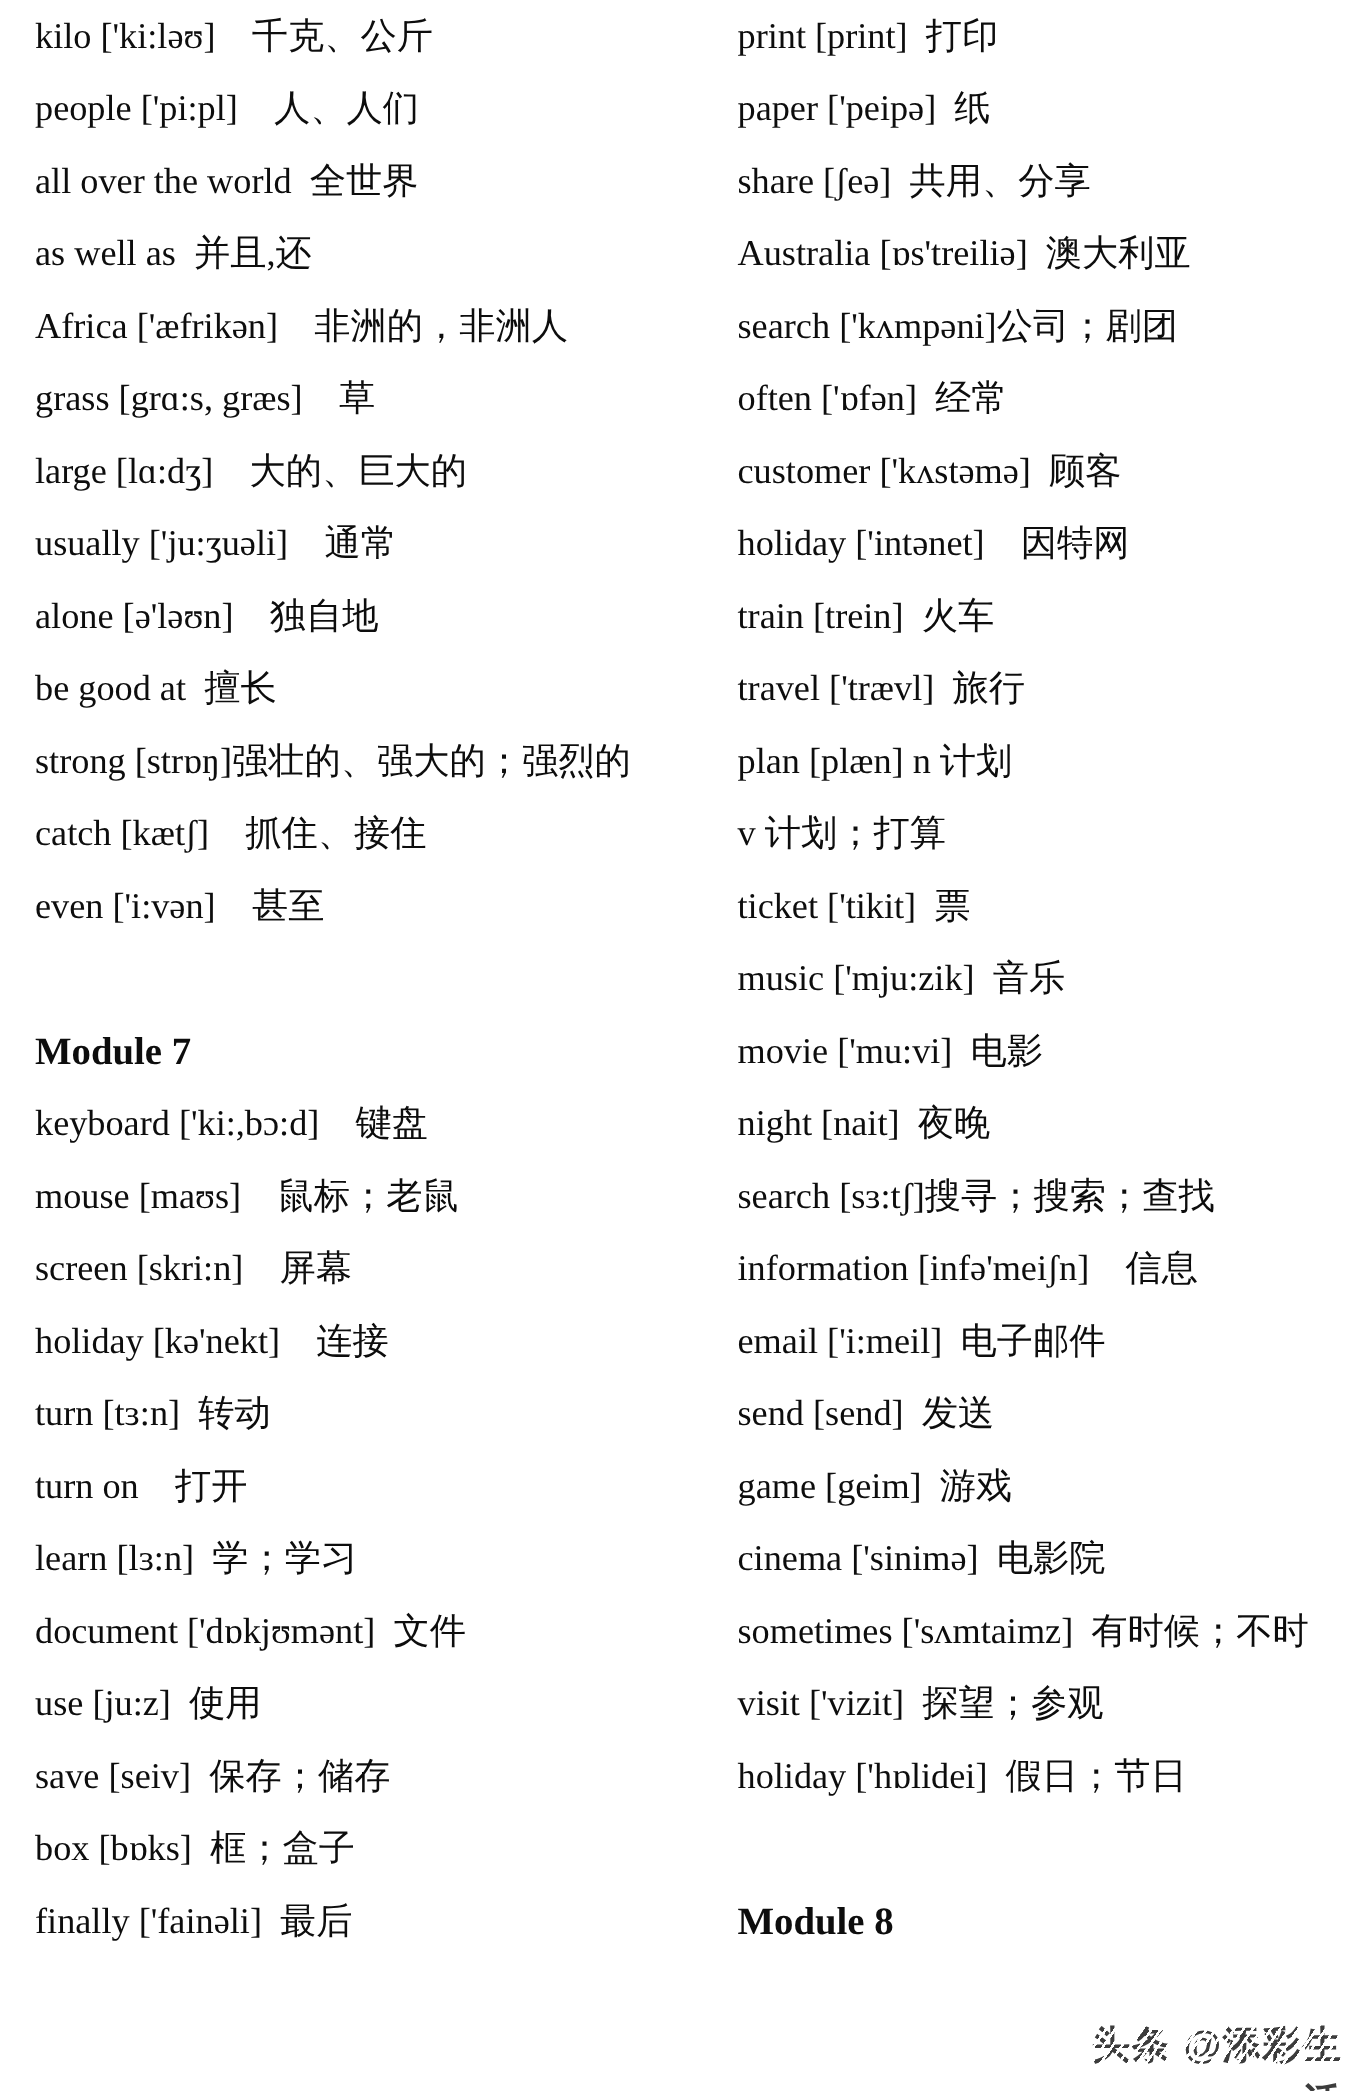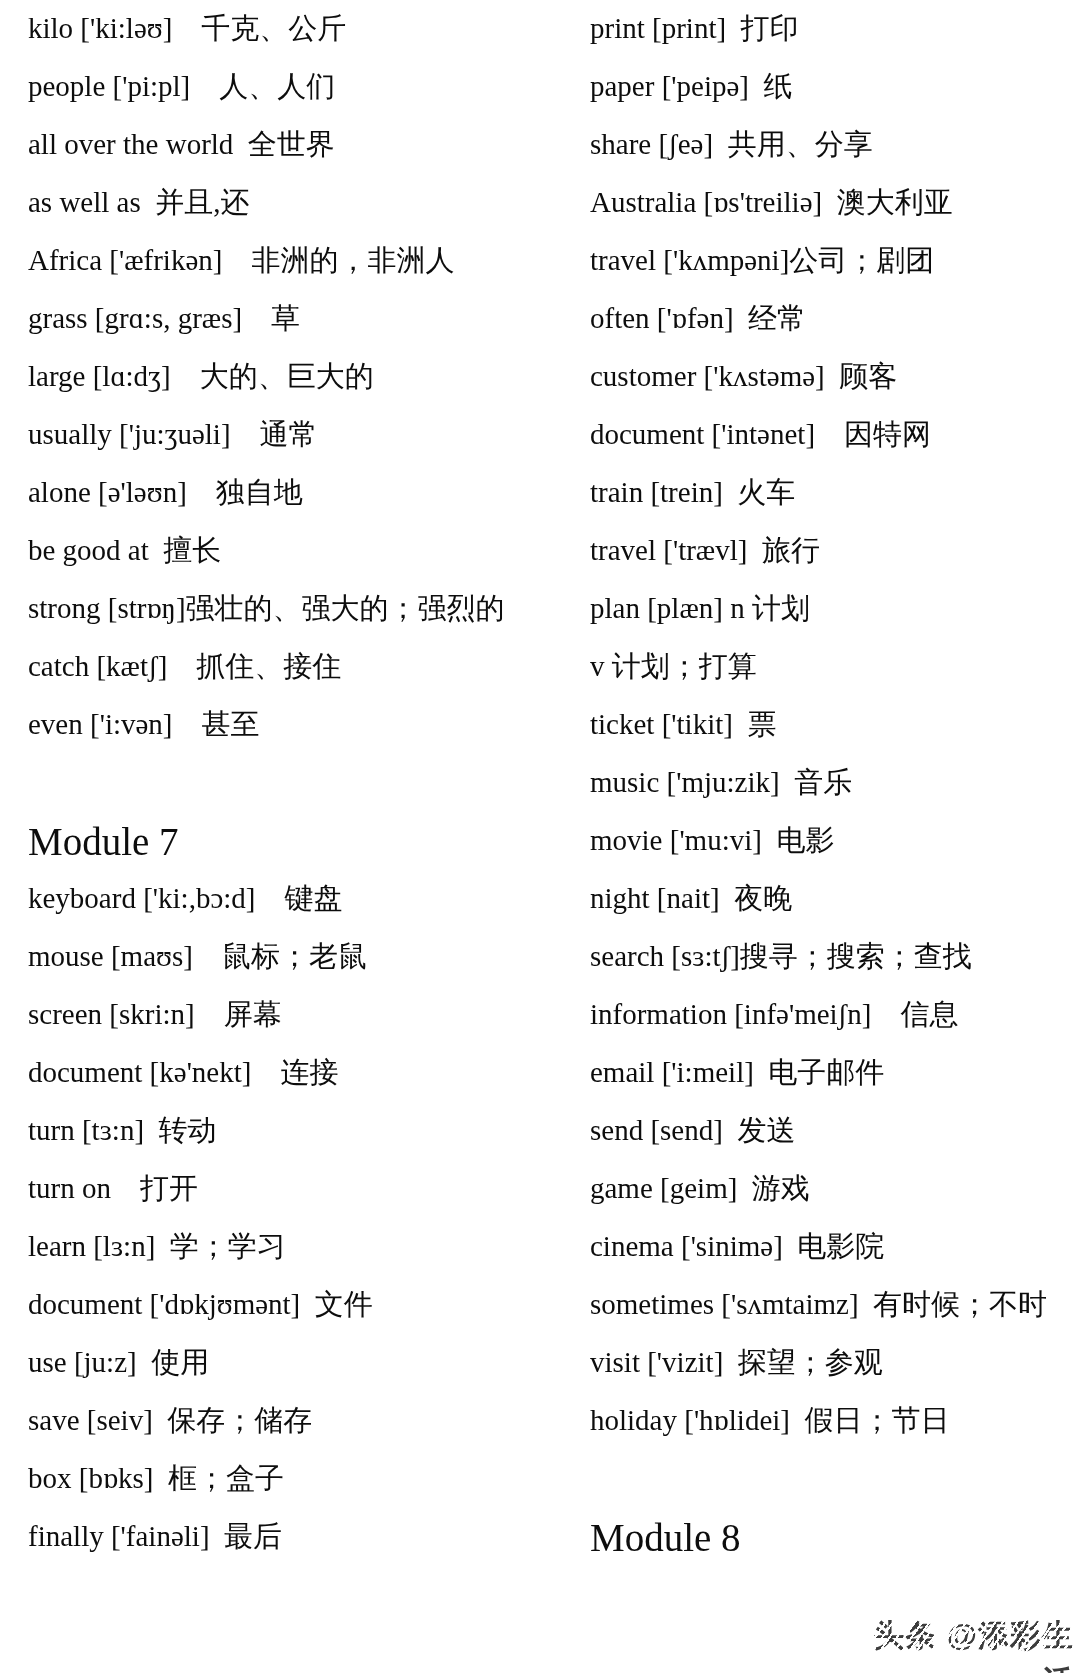--- a/index.html
+++ b/index.html
@@ -17,22 +17,22 @@
   .col-left  { left: 28px;  width: 540px; }
   .col-right { left: 590px; width: 490px; }
   .line {
     height: 58px;
     display: flex;
     align-items: center;
     font-size: 29px;
     white-space: pre;
   }
   .line.heading {
-    font-weight: normal;
-    font-size: 39px;
+    font-weight: bold;
+    font-size: 31px;
   }
   .watermark {
     position: absolute;
     left: 842px;
     top: 1613px;
     width: 232px;
     height: 46px;
     font-family: "Liberation Sans", sans-serif;
     font-weight: bold;
     font-size: 31px;
@@ -69,39 +69,39 @@
       <div class="line">alone [ə'ləʊn]　独自地</div>
       <div class="line">be good at  擅长</div>
       <div class="line">strong [strɒŋ]强壮的、强大的；强烈的</div>
       <div class="line">catch [kætʃ]　抓住、接住</div>
       <div class="line">even ['i:vən]　甚至</div>
       <div class="line"></div>
       <div class="line heading">Module 7</div>
       <div class="line">keyboard ['ki:,bɔ:d]　键盘</div>
       <div class="line">mouse [maʊs]　鼠标；老鼠</div>
       <div class="line">screen [skri:n]　屏幕</div>
-      <div class="line">document [kə'nekt]　连接</div>
+      <div class="line">holiday [kə'nekt]　连接</div>
       <div class="line">turn [tɜ:n]  转动</div>
       <div class="line">turn on　打开</div>
       <div class="line">learn [lɜ:n]  学；学习</div>
       <div class="line">document ['dɒkjʊmənt]  文件</div>
       <div class="line">use [ju:z]  使用</div>
       <div class="line">save [seiv]  保存；储存</div>
       <div class="line">box [bɒks]  框；盒子</div>
       <div class="line">finally ['fainəli]  最后</div>
     </div>
   <div class="col col-right">
       <div class="line">print [print]  打印</div>
       <div class="line">paper ['peipə]  纸</div>
       <div class="line">share [ʃeə]  共用、分享</div>
       <div class="line">Australia [ɒs'treiliə]  澳大利亚</div>
-      <div class="line">travel ['kʌmpəni]公司；剧团</div>
+      <div class="line">search ['kʌmpəni]公司；剧团</div>
       <div class="line">often ['ɒfən]  经常</div>
       <div class="line">customer ['kʌstəmə]  顾客</div>
-      <div class="line">document ['intənet]　因特网</div>
+      <div class="line">holiday ['intənet]　因特网</div>
       <div class="line">train [trein]  火车</div>
       <div class="line">travel ['trævl]  旅行</div>
       <div class="line">plan [plæn] n 计划</div>
       <div class="line">v 计划；打算</div>
       <div class="line">ticket ['tikit]  票</div>
       <div class="line">music ['mju:zik]  音乐</div>
       <div class="line">movie ['mu:vi]  电影</div>
       <div class="line">night [nait]  夜晚</div>
       <div class="line">search [sɜ:tʃ]搜寻；搜索；查找</div>
       <div class="line">information [infə'meiʃn]　信息</div>

